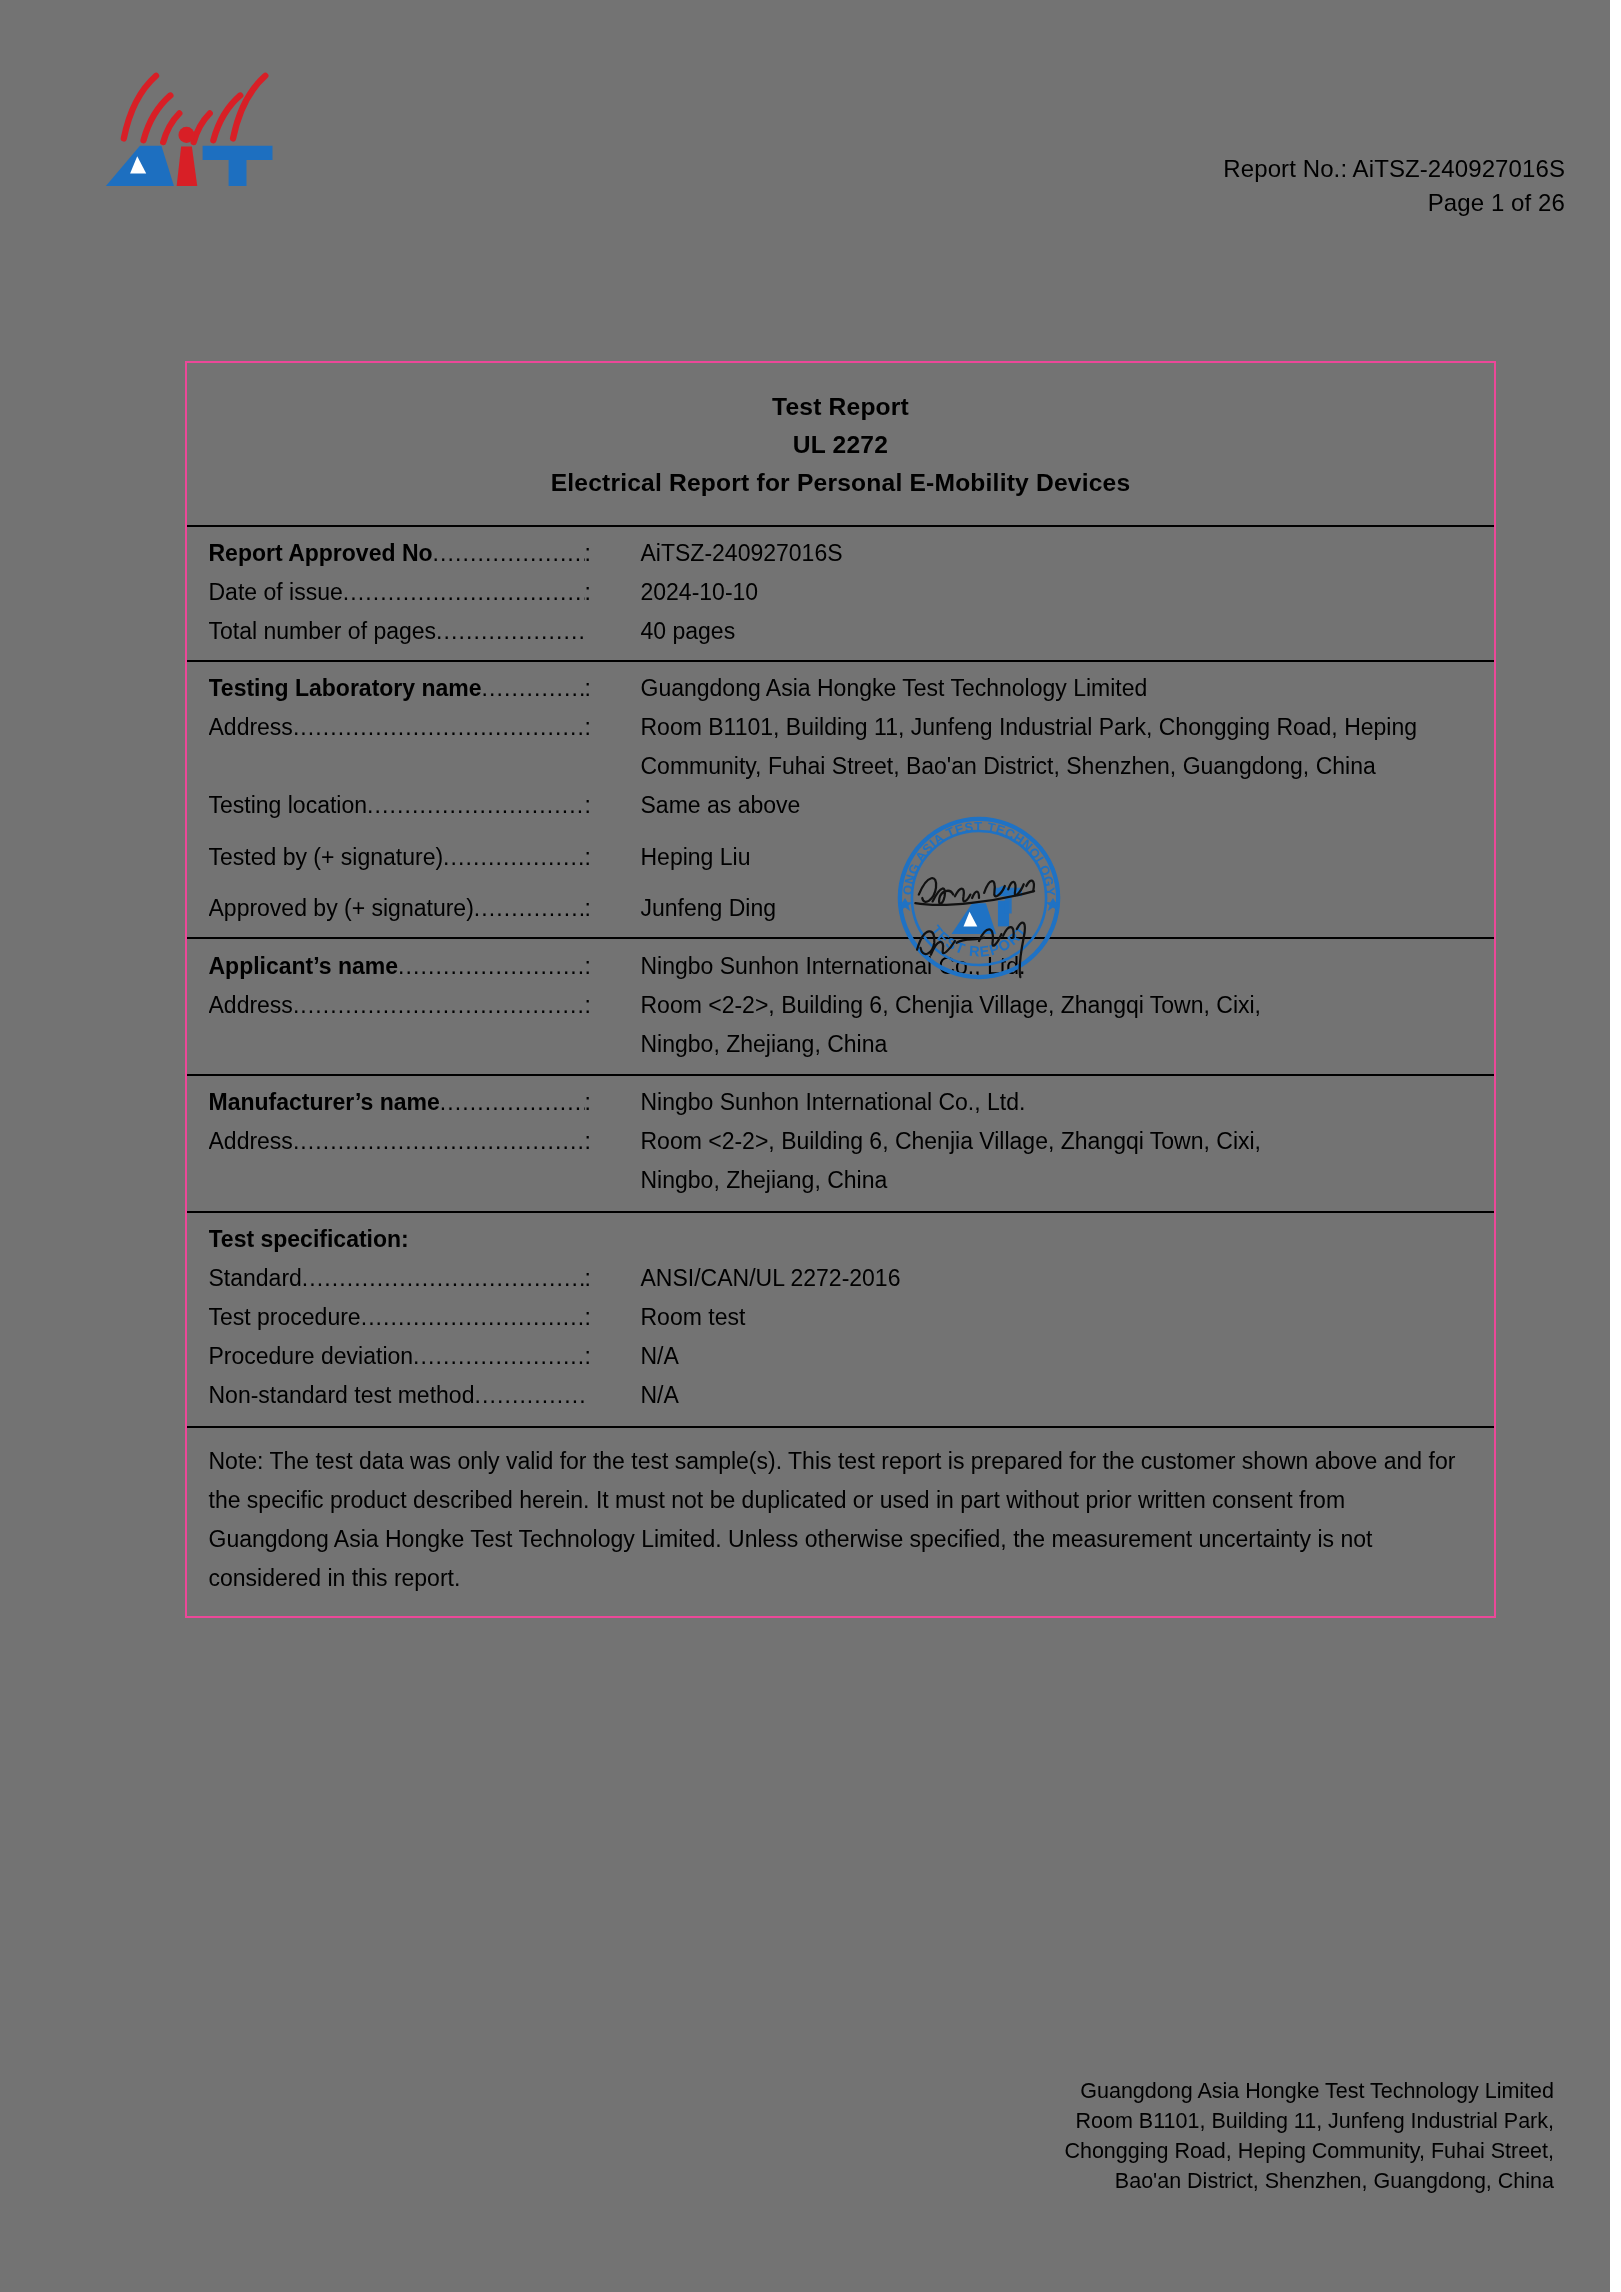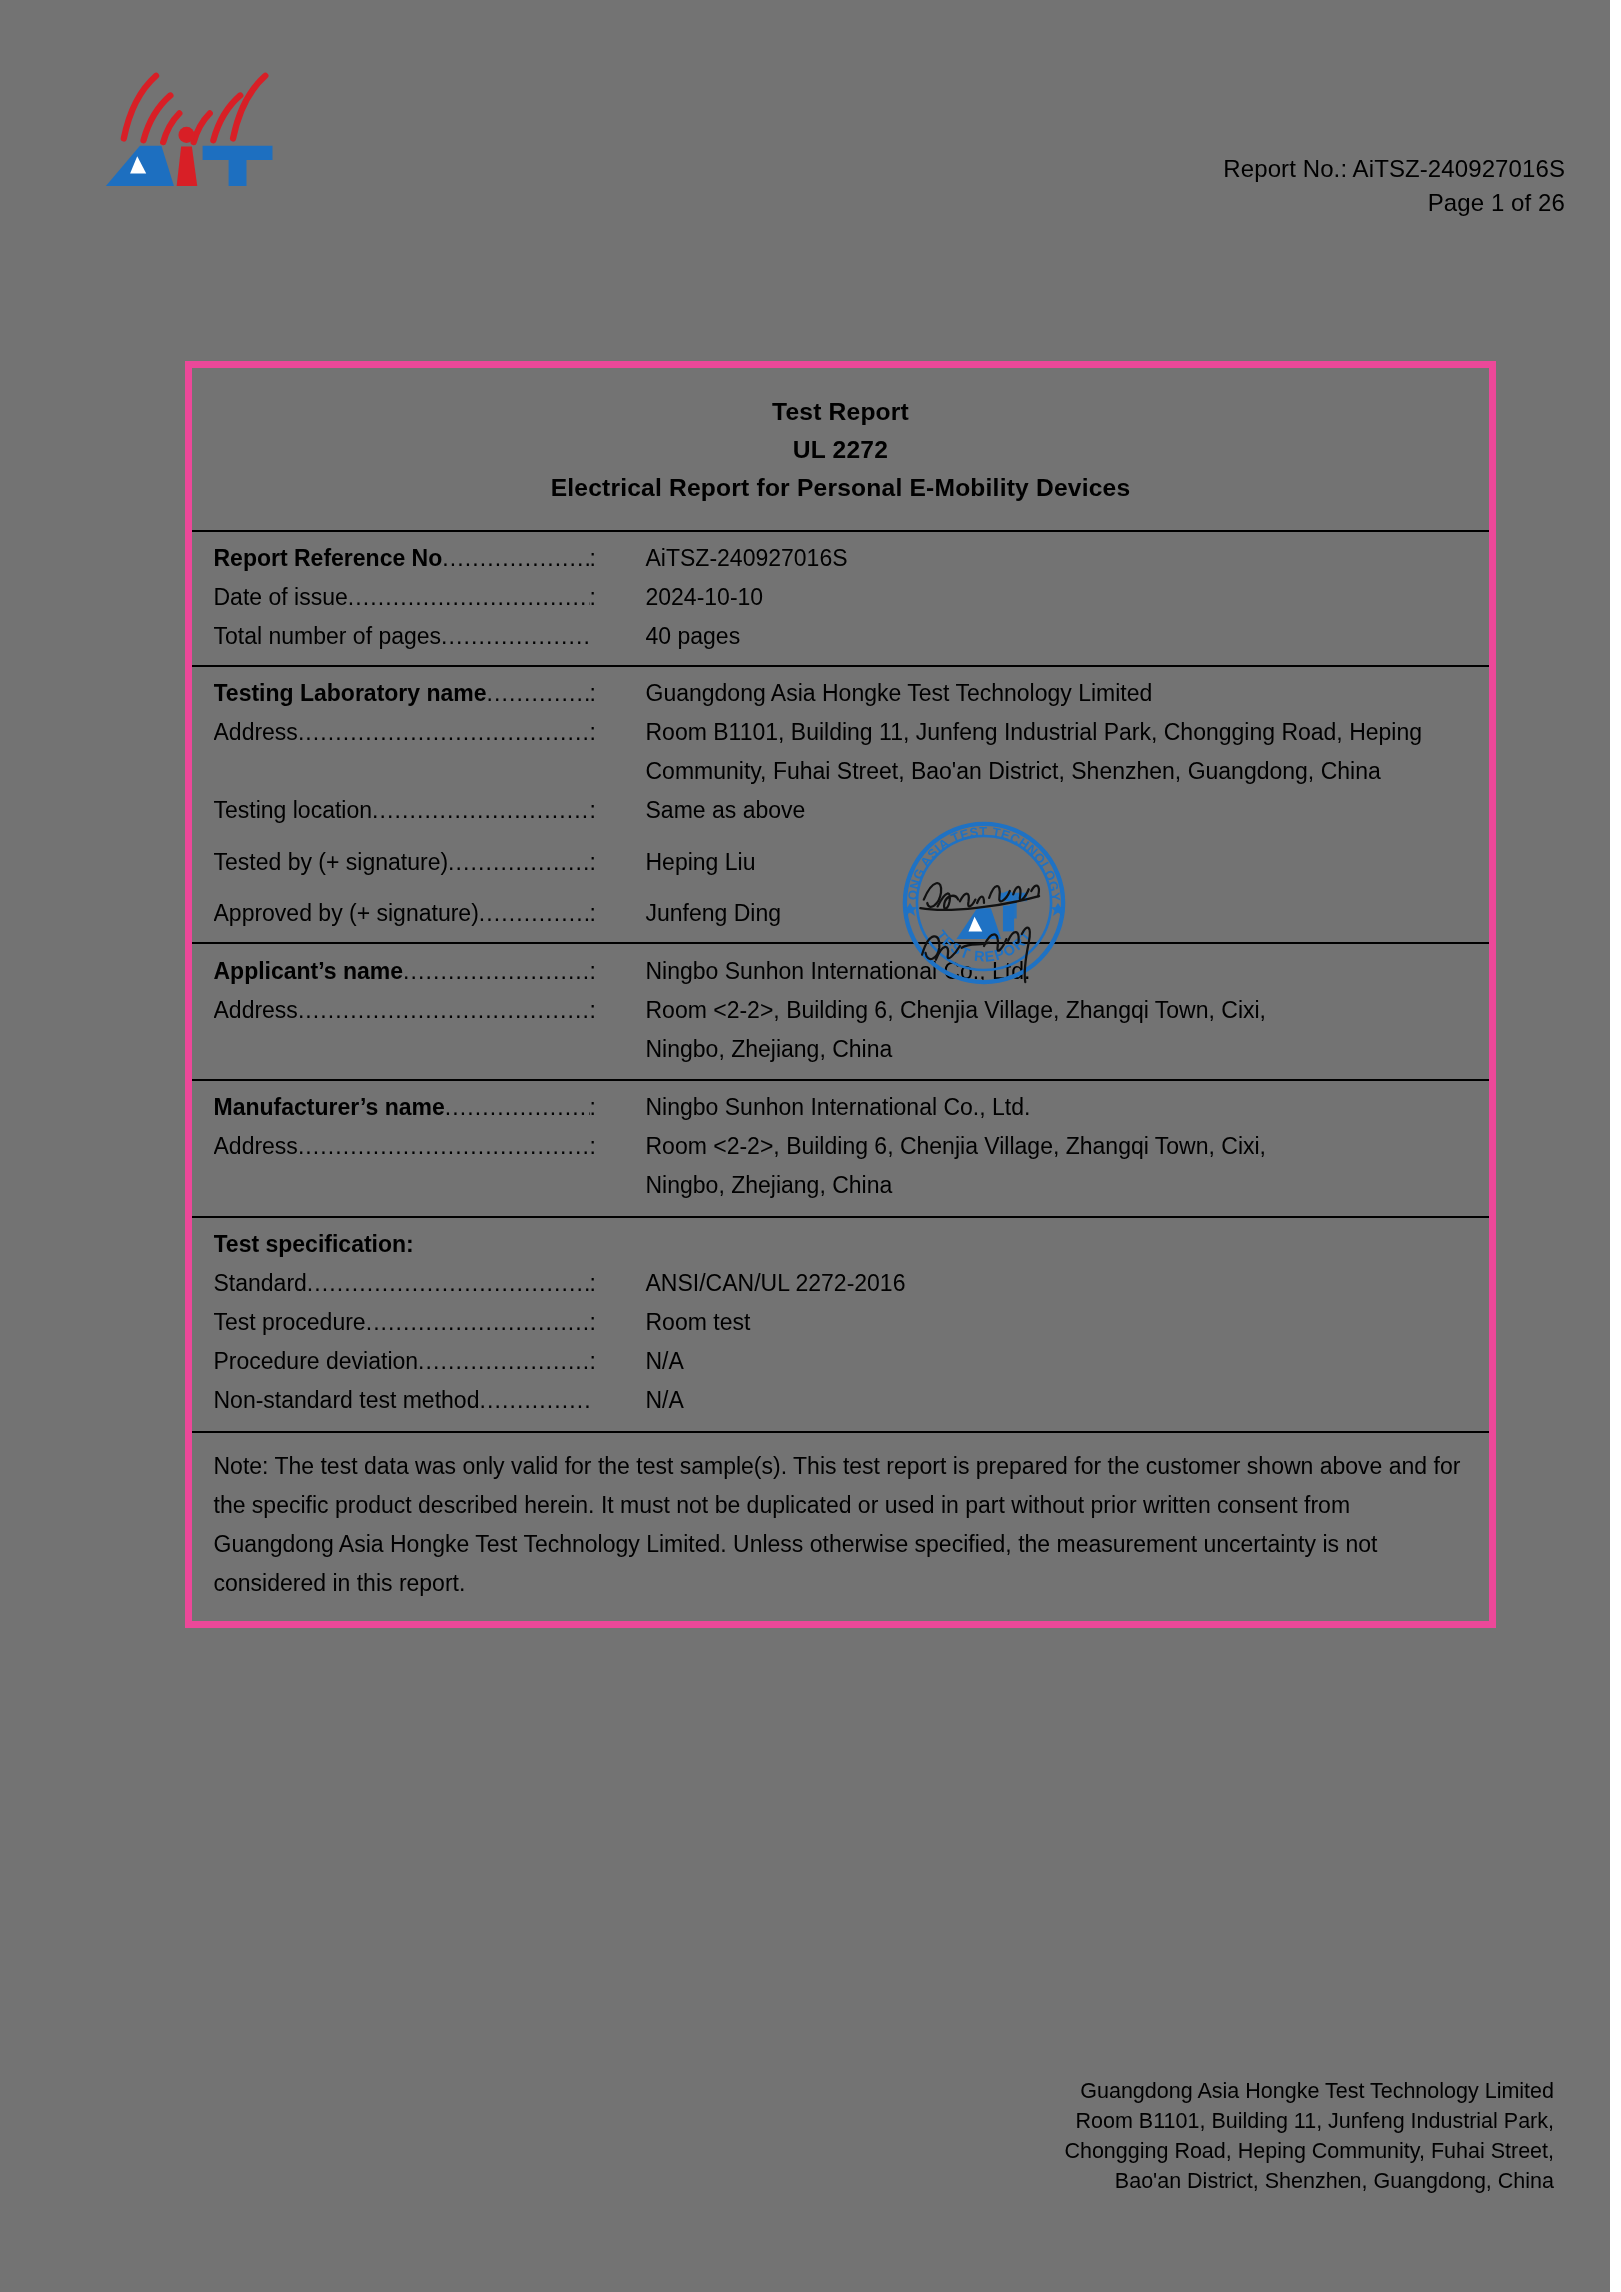--- a/index.html
+++ b/index.html
@@ -44,21 +44,21 @@
     line-height: 34px;
     letter-spacing: 0.1px;
   }
 
   
   .report-table {
     position: absolute;
     left: 185px;
     top: 361px;
     width: 1311px;
-    border: 7px solid #ec4899;
+    border: 2px solid #ec4899;
     box-sizing: border-box;
   }
   .block {
     border-bottom: 2px solid #000;
   }
   .block:last-child { border-bottom: none; }
 
   
   .title-block {
     padding: 25px 9px 23px 9px;
@@ -186,21 +186,21 @@
 
     <div class="block title-block">
       <div class="title-line">Test Report</div>
       <div class="title-line">UL 2272</div>
       <div class="title-line t3">Electrical Report for Personal E-Mobility Devices</div>
     </div>
 
     <div class="block b-ref">
 
       <div class="row">
-        <div class="lbl bold"><span class="name">Report Reference No</span><span class="lead">........................</span></div>
+        <div class="lbl bold"><span class="name">Report Approved No</span><span class="lead">........................</span></div>
         <div class="colon">:</div>
         <div class="val">AiTSZ-240927016S</div>
       </div>
 
       <div class="row">
         <div class="lbl"><span class="name">Date of issue</span><span class="lead">.........................................</span></div>
         <div class="colon">:</div>
         <div class="val">2024-10-10</div>
       </div>
 

